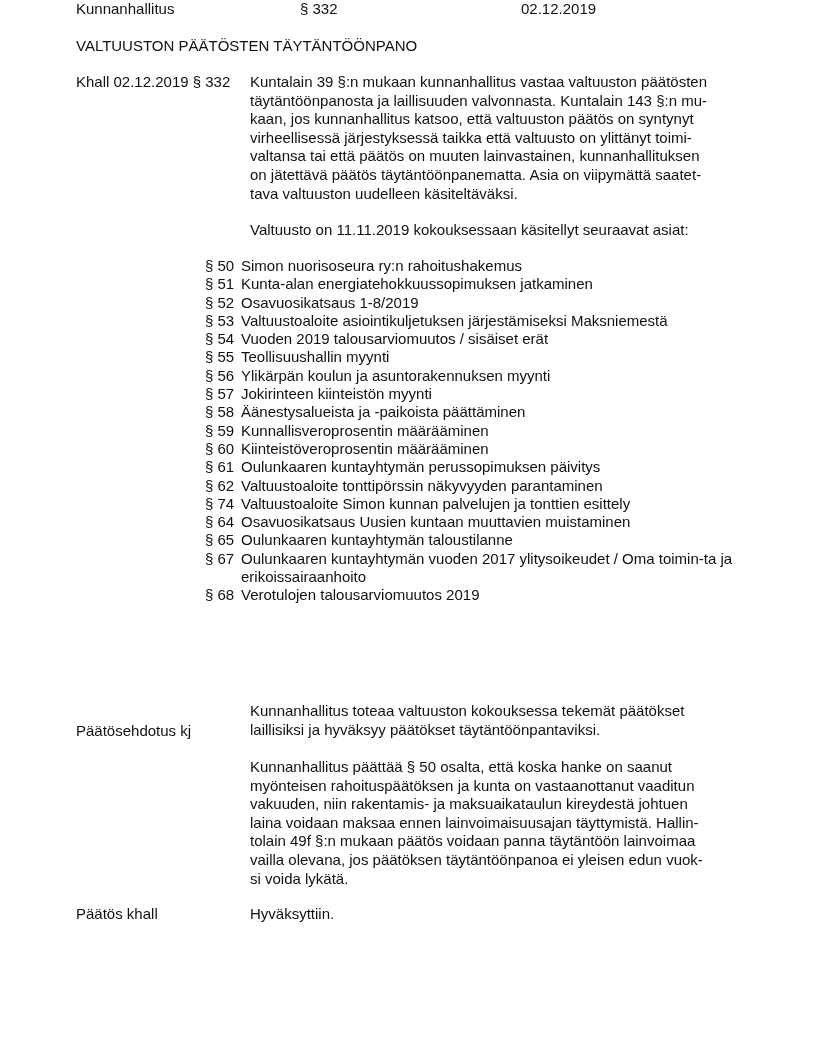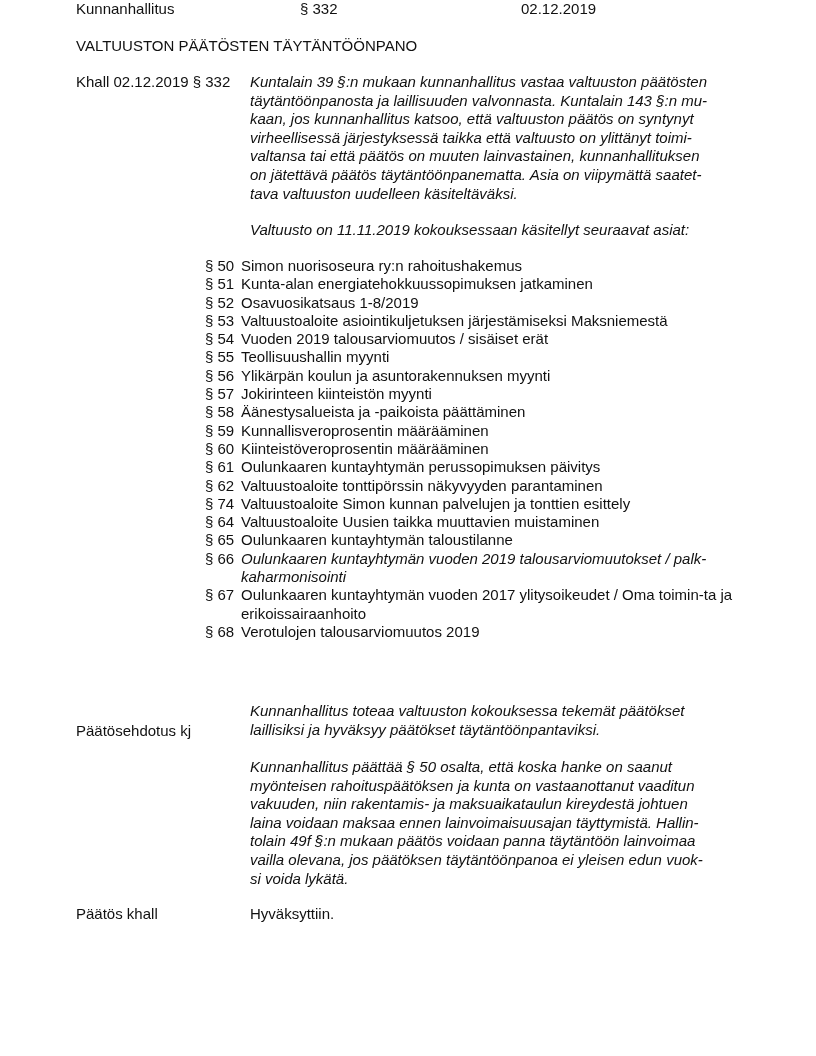--- a/index.html
+++ b/index.html
@@ -8,21 +8,21 @@
       font-family: "Liberation Sans", sans-serif; font-size: 15px; color: #111111;
     }
     .abs { position: absolute; white-space: nowrap; }
     .header-left { left: 76px; top: 0px; }
     .header-mid { left: 300px; top: 0px; }
     .header-right { left: 521px; top: 0px; }
     .title { left: 76px; top: 37px; }
     .khall-label { left: 76px; top: 73px; }
     .para { position: absolute; left: 250px; width: 500px; line-height: 18.6px; white-space: normal; }
     .intro { top: 73px; }
-    .line { display: block; white-space: nowrap; font-style: italic; }
+    .line { display: block; white-space: nowrap; }
     .council-line { top: 221px; }
     .list { position: absolute; left: 205px; top: 257px; width: 560px; line-height: 18.3px; }
     .list-item { display: flex; }
     .list-num { width: 36px; flex: 0 0 36px; white-space: nowrap; }
     .list-text { flex: 1; }
     .label-ehdotus { left: 76px; top: 722px; }
     .proposal1 { top: 702px; }
     .proposal2 { top: 758px; }
     .label-paatos { left: 76px; top: 905px; }
     .decision { left: 250px; top: 905px; }
@@ -104,32 +104,25 @@
     <div class="list-item">
       <span class="list-num">§ 62</span>
       <span class="list-text">Valtuustoaloite tonttipörssin näkyvyyden parantaminen</span>
     </div>
     <div class="list-item">
       <span class="list-num">§ 74</span>
       <span class="list-text">Valtuustoaloite Simon kunnan palvelujen ja tonttien esittely</span>
     </div>
     <div class="list-item">
       <span class="list-num">§ 64</span>
-      <span class="list-text">Valtuustoaloite Uusien taikka muuttavien muistaminen</span>
+      <span class="list-text">Osavuosikatsaus Uusien kuntaan muuttavien muistaminen</span>
     </div>
     <div class="list-item">
       <span class="list-num">§ 65</span>
       <span class="list-text">Oulunkaaren kuntayhtymän taloustilanne</span>
-    </div>
-    <div class="list-item">
-      <span class="list-num">§ 66</span>
-      <span class="list-text">
-        <span class="line">Oulunkaaren kuntayhtymän vuoden 2019 talousarviomuutokset / palk-</span>
-        <span class="line">kaharmonisointi</span>
-      </span>
     </div>
     <div class="list-item">
       <span class="list-num">§ 67</span>
       <span class="list-text">Oulunkaaren kuntayhtymän vuoden 2017 ylitysoikeudet / Oma toimin-ta ja erikoissairaanhoito</span>
     </div>
     <div class="list-item">
       <span class="list-num">§ 68</span>
       <span class="list-text">Verotulojen talousarviomuutos 2019</span>
     </div>
   </div>

